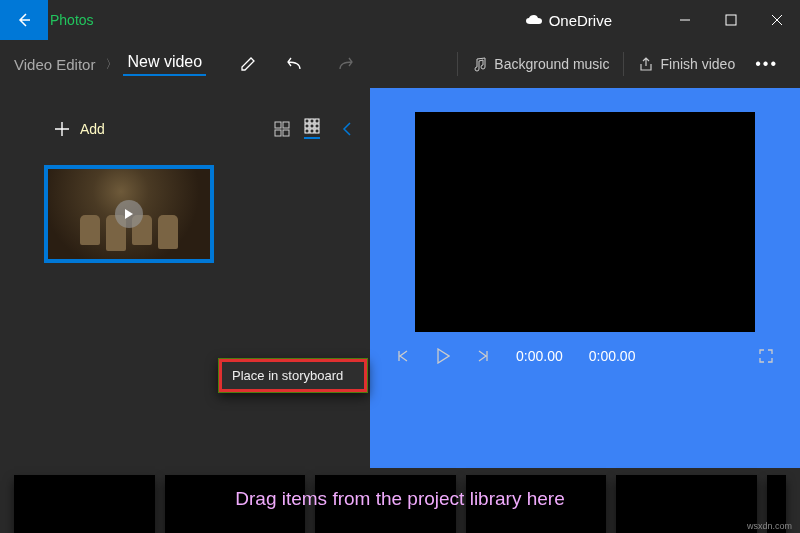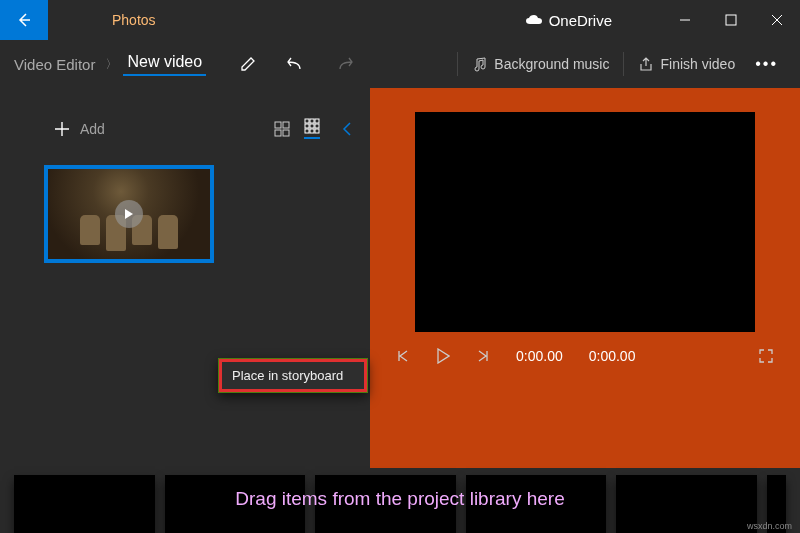--- a/index.html
+++ b/index.html
@@ -1,60 +1,60 @@
 <!DOCTYPE html>
 <html><head>
 <meta charset="utf-8">
 <style>
   * { margin: 0; padding: 0; box-sizing: border-box; font-family: "Segoe UI", Arial, sans-serif; }
   body { width: 800px; height: 533px; background: #1a1a1a; color: #fff; overflow: hidden; position: relative; }
   
   
   .title-bar { height: 40px; background: #2a2a2a; display: flex; align-items: center; }
   .back-btn { width: 48px; height: 40px; background: #0078d7; display: flex; align-items: center; justify-content: center; }
-  .app-title { padding-left: 24px; font-size: 14px; color: #fdba74; flex: 0 0 auto; margin-left: 40px; }
+  .app-title { padding-left: 2px; font-size: 14px; color: #22c55e; flex: 0 0 auto; }
   .title-spacer { flex: 1; }
   .onedrive { display: flex; align-items: center; gap: 6px; font-size: 15px; color: #fff; margin-right: 50px; }
   .win-controls { display: flex; }
   .win-btn { width: 46px; height: 40px; display: flex; align-items: center; justify-content: center; }
   
   
   .toolbar { height: 48px; background: #2a2a2a; display: flex; align-items: center; padding: 0 10px; }
   .breadcrumb-item { font-size: 15px; color: #aaa; padding: 0 4px; }
   .breadcrumb-item.active { color: #fff; border-bottom: 2px solid #0078d7; font-size: 16px; padding-bottom:3px;}
   .chev-sep { color: #888; padding: 0 6px; font-size:12px;}
   .tb-icon { width: 48px; height: 48px; display: flex; align-items: center; justify-content: center; color: #ccc; }
   .tb-icon.dim { color: #666; }
   .tb-section { display: flex; align-items: center; gap: 6px; color: #ccc; font-size: 14px; padding: 0 8px; }
   .tb-sep { width: 1px; height: 24px; background: #444; margin: 0 6px; }
   .dots { padding: 0 12px; color: #fff; letter-spacing: 2px;}
   
   
   .main { display: flex; height: 380px; }
   .left-panel { width: 370px; background: #2a2a2a; padding: 30px 12px 10px 18px; position: relative; }
   .add-row { display: flex; align-items: center; justify-content: space-between; margin-bottom: 26px; padding-right:6px;}
-  .add-btn { display: flex; align-items: center; gap: 10px; font-size: 14px; color: #a3a3a3; padding-left:36px;}
+  .add-btn { display: flex; align-items: center; gap: 10px; font-size: 14px; color: #fef9c3; padding-left:36px;}
   .view-toggles { display: flex; align-items: center; gap: 14px; }
   .view-ic { color:#ccc; }
   .view-ic.active { border-bottom: 2px solid #0078d7; padding-bottom:3px;}
   .collapse-ic { color: #0078d7; margin-left: 8px;}
   
   .thumb { width: 170px; height: 98px; border: 4px solid #0078d7; background:#3a2a1e; position:relative; margin-left:26px; display:flex; align-items:center; justify-content:center;}
   .thumb-inner { width:100%; height:100%; background: radial-gradient(circle at 45% 25%, #6e5a3a 0%, #4a3a24 25%, #2a1e12 70%); position:relative;}
   .people { position:absolute; bottom:8px; left:0; right:0; display:flex; justify-content:center; gap:6px;}
   .person { width:20px; height:30px; background:#7a6444; border-radius:5px 5px 2px 2px;}
   .play-overlay { position:absolute; width:28px; height:28px; border-radius:50%; background:rgba(150,150,150,0.65); display:flex; align-items:center; justify-content:center; left:50%; top:50%; transform:translate(-50%,-50%);}
   
   
   .ctx-menu { position: absolute; left: 218px; top: 270px; background: #2e2e2e; border: 1px solid #4d7c0f; width: 150px; z-index: 10; box-shadow: 0 4px 12px rgba(0,0,0,0.6);}
   .ctx-item { padding: 8px 12px; font-size: 13px; color: #eee; }
   .ctx-item.highlight { border: 3px solid #e03030; padding: 6px 10px;}
   
   
-  .preview-panel { flex: 1; background: #c2410c; display:flex; flex-direction:column; align-items:center; padding: 24px 20px 0 20px;}
+  .preview-panel { flex: 1; background: #3b82f6; display:flex; flex-direction:column; align-items:center; padding: 24px 20px 0 20px;}
   .preview-video { width: 340px; height: 220px; background: #000; }
   .controls { display:flex; align-items:center; gap:26px; margin-top:16px; color:#ccc; font-size:13px; width:100%; padding:0 6px; justify-content:center;}
   .time { color:#fff; font-size:14px; }
   .fullscreen-ic { margin-left:auto;}
   
   
   .storyboard { height: 72px; background: #2a2a2a; display:flex; align-items:center; padding: 0 14px; gap: 10px; position:relative;}
   .sb-thumb { width: 146px; height: 58px; background:#000; box-shadow: 0 6px 10px rgba(0,0,0,0.6);}
   .sb-thumb.narrow { width: 20px;}
   .sb-hint { position:absolute; left:0; right:0; text-align:center; top:20px; font-size:19px; color:#f0abfc; pointer-events:none;}

